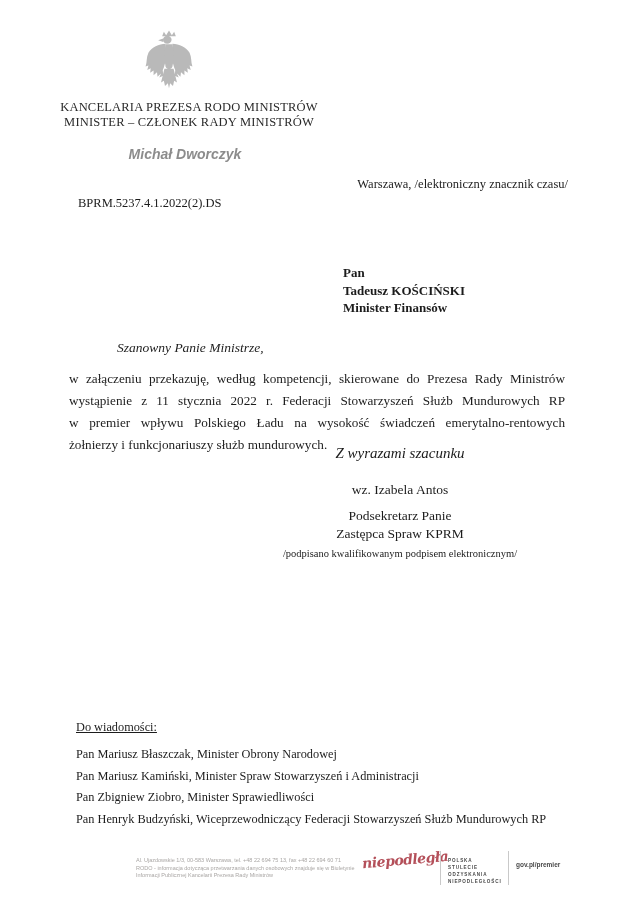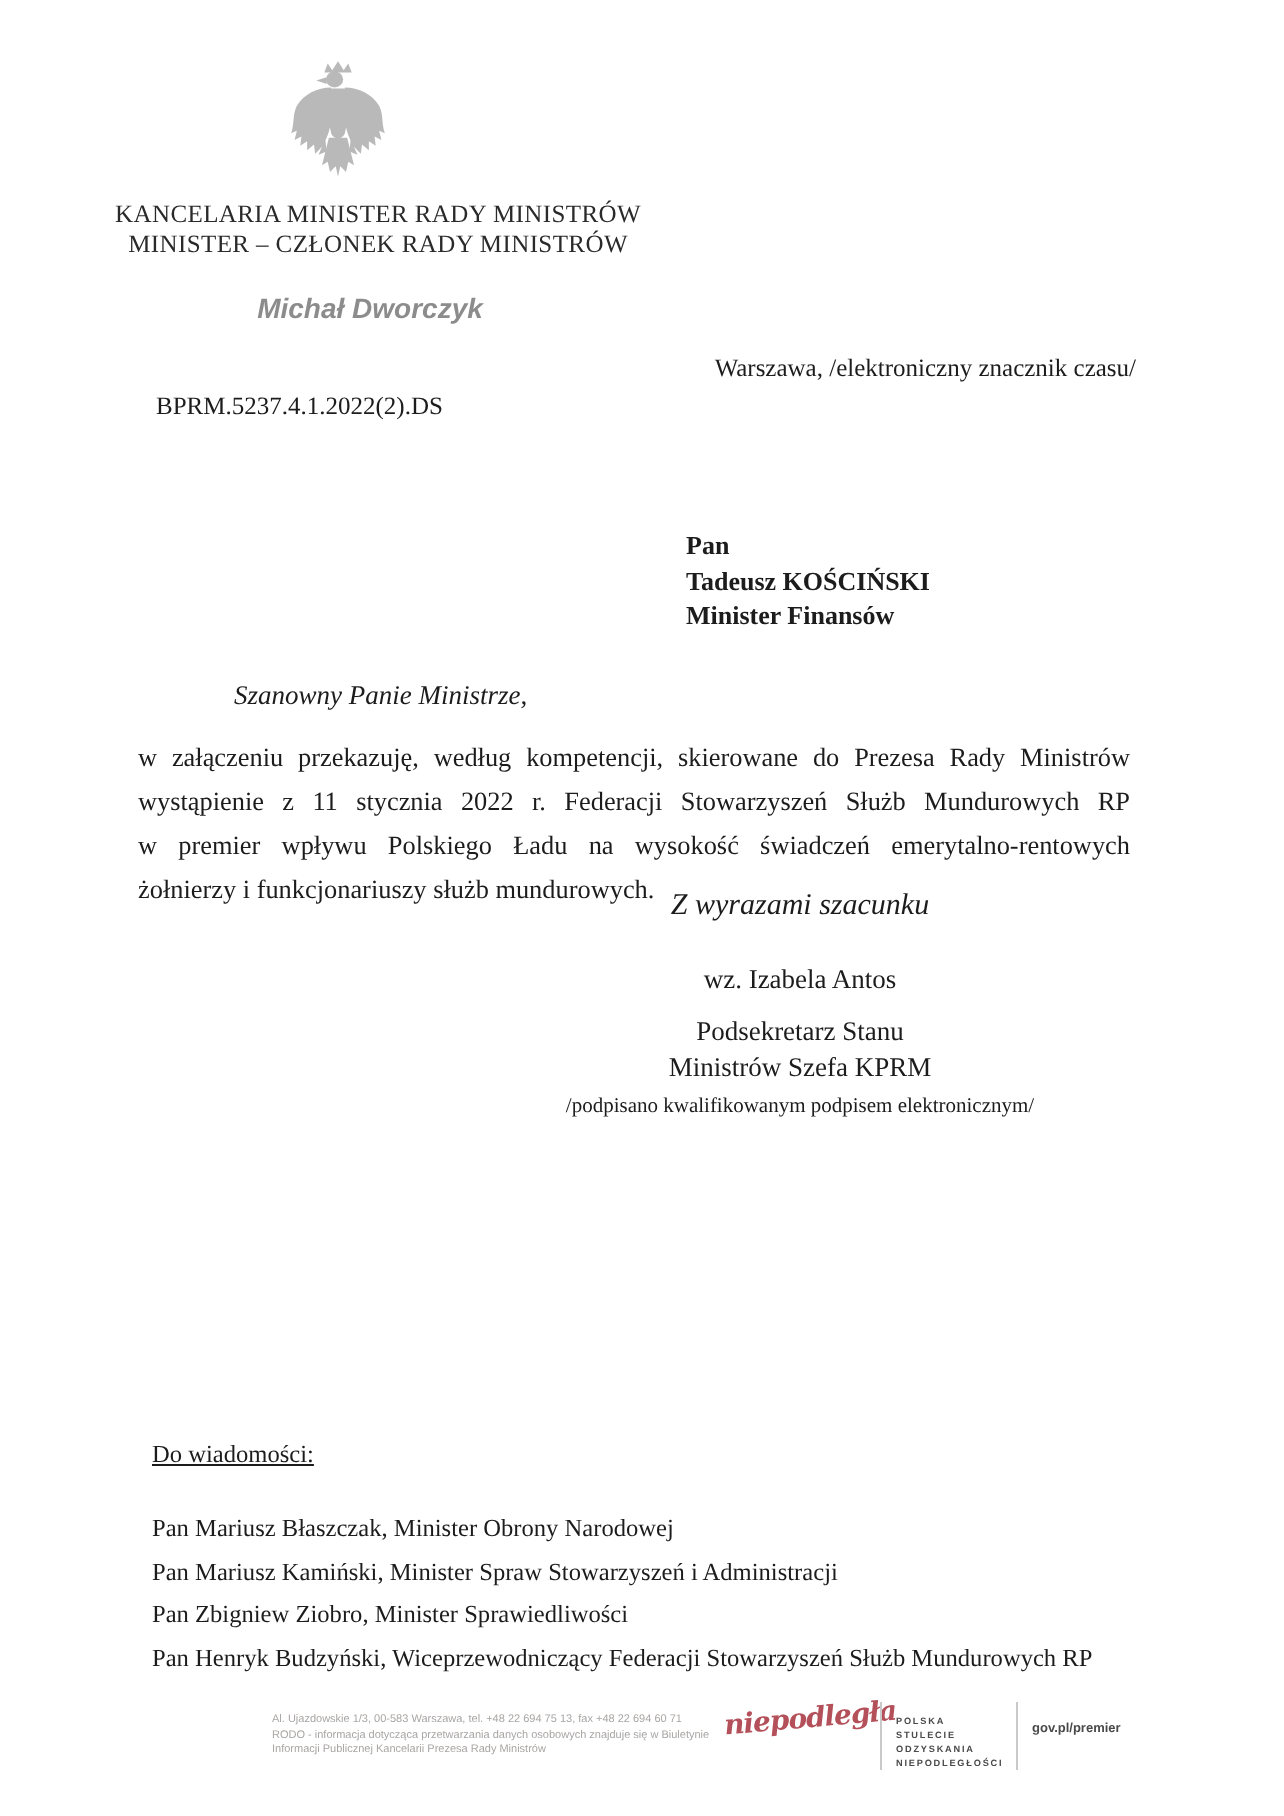--- a/index.html
+++ b/index.html
@@ -45,21 +45,21 @@
   
   .closing-block { left: 240px; top: 445px; width: 320px; text-align: center; }
   .closing-phrase { position: absolute; top: 0; left: 0; width: 100%; font-size: 15px; font-style: italic; }
   .signed-by      { position: absolute; top: 37px; left: 0; width: 100%; font-size: 13.5px; }
   .sig-title1     { position: absolute; top: 63px; left: 0; width: 100%; font-size: 13.5px; }
   .sig-title2     { position: absolute; top: 81px; left: 0; width: 100%; font-size: 13.5px; }
   .sig-note       { position: absolute; top: 103px; left: 0; width: 100%; font-size: 10.5px; }
 
   
   .cc-block { left: 76px; top: 720px; width: 520px; font-size: 12.3px; }
-  .cc-heading { text-decoration: underline; margin-bottom: 19px; line-height: 15px; }
+  .cc-heading { text-decoration: underline; margin-bottom: 9px; line-height: 15px; }
   .cc-item { line-height: 21.5px; }
 
   
   .footer-address {
     left: 136px; top: 857px; width: 238px;
     font-family: "Liberation Sans", sans-serif;
     font-size: 5.5px; line-height: 7.6px; color: #a9a6a4;
   }
   .niepodlegla {
     left: 362px; top: 852px; width: 76px;
@@ -97,21 +97,21 @@
       <path d="M56,24 C68,24 80,30 86,40 C90,48 88,56 91,64 L86,62 L88,70 L82,67 L83,75 L77,71 L77,79 L71,74 L70,82 L65,77 C60,70 57,62 56,52 Z"></path>
       <path d="M44,25 C41,38 41,52 44,64 C46,70 54,70 56,64 C59,52 59,38 56,25 Z"></path>
       <path d="M42,68 L36,92 L41,89 L43,98 L48,93 L50,102 L52,93 L57,98 L59,89 L64,92 L58,68 Z"></path>
       <path d="M39,70 L30,78 L36,76 L33,83 L40,80 Z"></path>
       <path d="M61,70 L70,78 L64,76 L67,83 L60,80 Z"></path>
     </g>
   </svg>
 </div>
 
 <div class="abs org-block">
-  <div>KANCELARIA MINISTER RADY MINISTRÓW</div>
+  <div>KANCELARIA PREZESA RODO MINISTRÓW</div>
   <div>MINISTER – CZŁONEK RADY MINISTRÓW</div>
 </div>
 
 <div class="abs signatory">Michał Dworczyk</div>
 
 <div class="abs dateline">Warszawa, /elektroniczny znacznik czasu/</div>
 <div class="abs reference">BPRM.5237.4.1.2022(2).DS</div>
 
 <div class="abs recipient">
   <div>Pan</div>
@@ -124,22 +124,22 @@
 <div class="abs body-block">
   <div class="body-line just">w załączeniu przekazuję, według kompetencji, skierowane do Prezesa Rady Ministrów</div>
   <div class="body-line just">wystąpienie z 11 stycznia 2022 r. Federacji Stowarzyszeń Służb Mundurowych RP</div>
   <div class="body-line just">w premier wpływu Polskiego Ładu na wysokość świadczeń emerytalno-rentowych</div>
   <div class="body-line">żołnierzy i funkcjonariuszy służb mundurowych.</div>
 </div>
 
 <div class="abs closing-block">
   <div class="closing-phrase">Z wyrazami szacunku</div>
   <div class="signed-by">wz. Izabela Antos</div>
-  <div class="sig-title1">Podsekretarz Stanu</div>
-  <div class="sig-title2">Ministrów Szefa KPRM</div>
+  <div class="sig-title1">Podsekretarz Panie</div>
+  <div class="sig-title2">Zastępca Spraw KPRM</div>
   <div class="sig-note">/podpisano kwalifikowanym podpisem elektronicznym/</div>
 </div>
 
 <div class="abs cc-block">
   <div class="cc-heading">Do wiadomości:</div>
   <div class="cc-item">Pan Mariusz Błaszczak, Minister Obrony Narodowej</div>
   <div class="cc-item">Pan Mariusz Kamiński, Minister Spraw Stowarzyszeń i Administracji</div>
   <div class="cc-item">Pan Zbigniew Ziobro, Minister Sprawiedliwości</div>
   <div class="cc-item">Pan Henryk Budzyński, Wiceprzewodniczący Federacji Stowarzyszeń Służb Mundurowych RP</div>
 </div>

